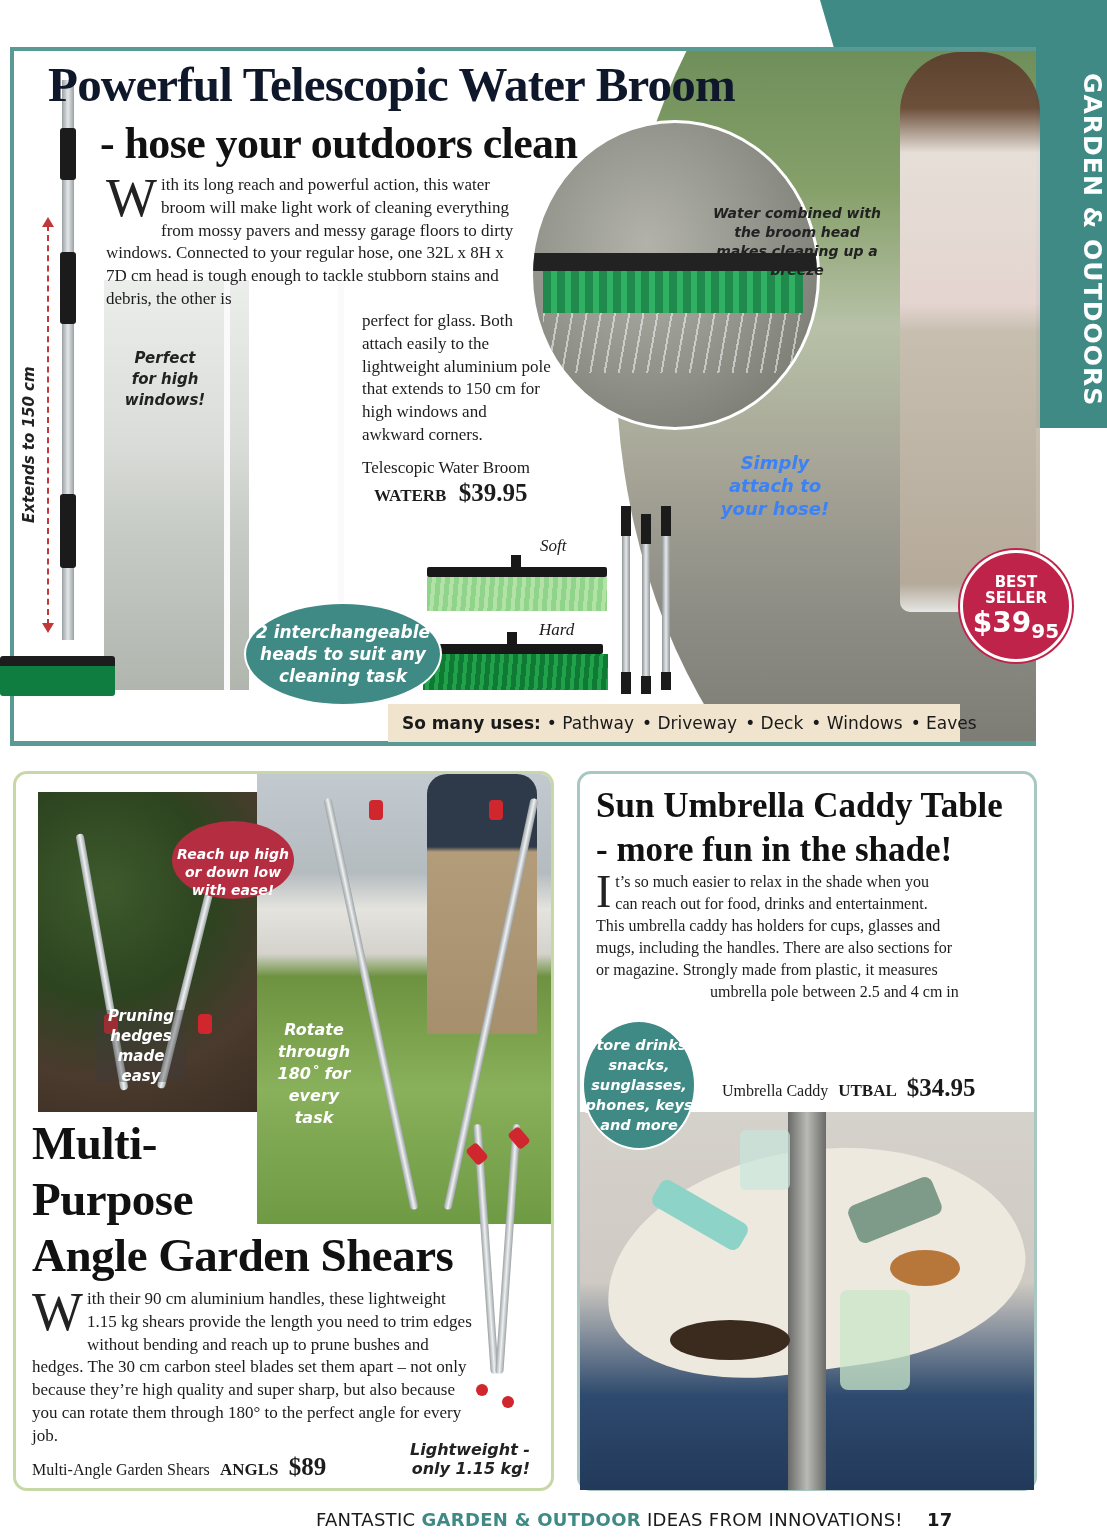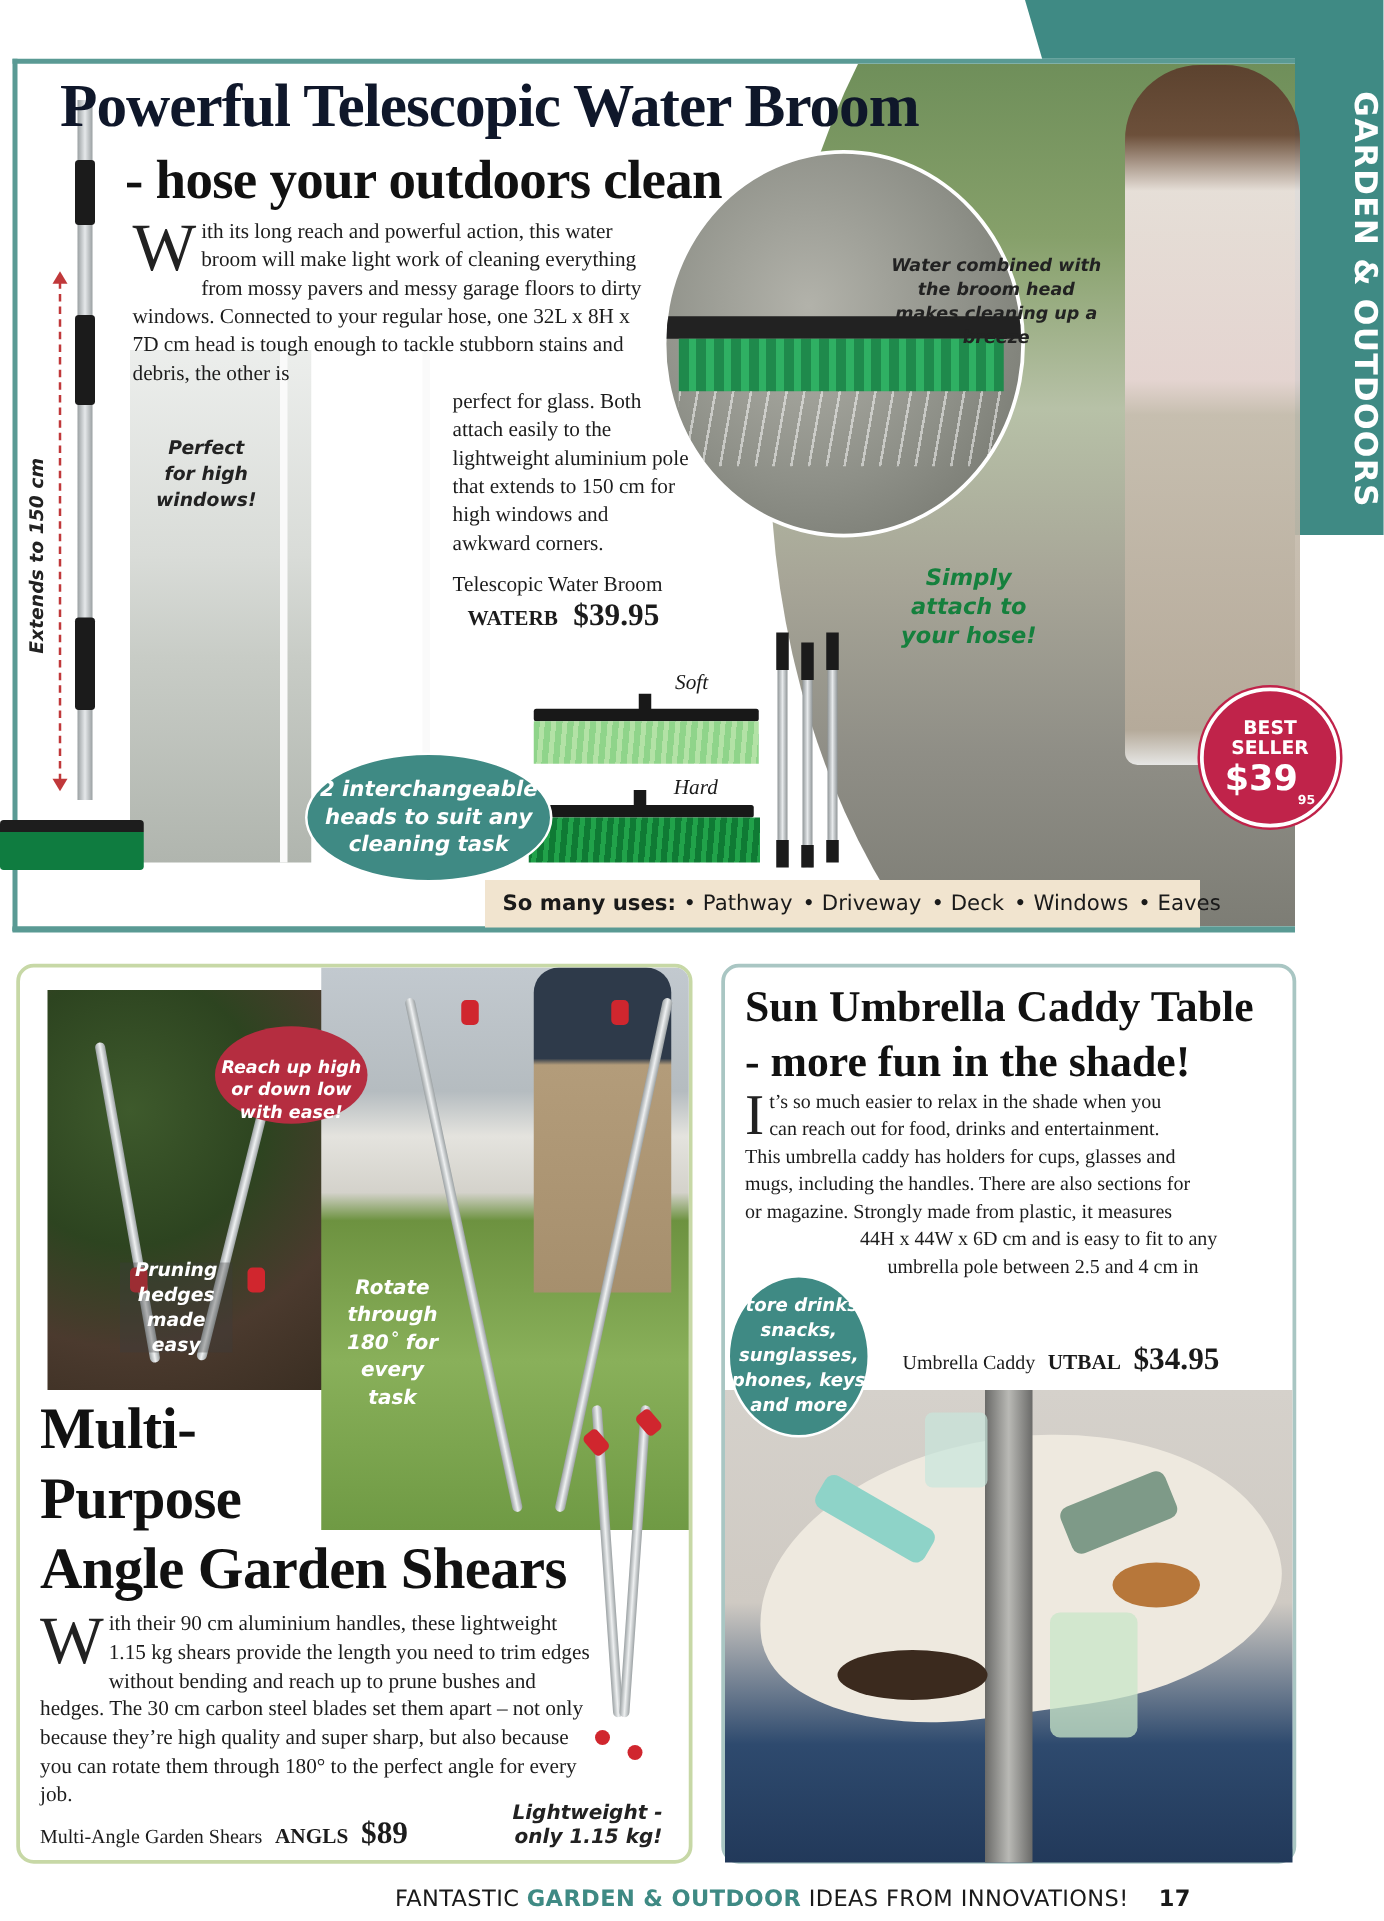--- a/index.html
+++ b/index.html
@@ -76,21 +76,21 @@
 
   .uses-bar { position: absolute; left: 388px; top: 704px; width: 572px; height: 38px; background: #f1e4cf; display: flex; align-items: center; padding-left: 14px;
     font-family: "DejaVu Sans", sans-serif; font-size: 17px; color: #1a1a1a; white-space: nowrap; }
   .uses-bar b { margin-right: 6px; }
   .uses-bar .use { margin-right: 8px; }
 
   .best-seller { position: absolute; left: 960px; top: 550px; width: 112px; height: 112px; border-radius: 50%; background: #c0234a; border: 3px solid #fff; box-shadow: 0 0 0 2px #c0234a;
     display: flex; flex-direction: column; align-items: center; justify-content: center; color: #fff; font-family: "DejaVu Sans", sans-serif; font-weight: bold; }
   .best-seller .l1 { font-size: 15px; line-height: 16px; }
   .best-seller .price { font-size: 28px; line-height: 30px; margin-top: 2px; }
-  .best-seller .price sup { font-size: 10px; vertical-align: top; position: relative; top: 18px; }
+  .best-seller .price sup { font-size: 20px; vertical-align: top; position: relative; top: 8px; }
 
   
   .sec2 { position: absolute; left: 13px; top: 771px; width: 541px; height: 720px; border: 3px solid #c7d8a6; border-radius: 14px; background: #fff; overflow: hidden; }
   .hedge-photo { position: absolute; left: 22px; top: 18px; width: 220px; height: 320px; background: radial-gradient(circle at 30% 30%, #3e5a2c 0%, #2d4420 40%, #4b3a2e 70%, #3a2e22 100%); }
   .garden-photo { position: absolute; left: 241px; top: 0; width: 300px; height: 450px;
     background: linear-gradient(180deg, #c2c9cf 0%, #b5bcc0 22%, #e4e3de 30%, #d4d2cb 40%, #6d9240 45%, #89b05a 70%, #6f9a44 100%); }
   .legs { position: absolute; left: 410px; top: 0; width: 110px; height: 260px; background: linear-gradient(180deg, #2e3a4a 0%, #2e3a4a 28%, #b39c7a 30%, #a68f6d 100%); border-radius: 20px 20px 0 0; }
   .shear-handle { position: absolute; background: linear-gradient(90deg, #9ca2a4, #eef0f1, #9ca2a4); width: 8px; border-radius: 4px; }
   .red-grip { position: absolute; width: 14px; height: 20px; background: #d0262e; border-radius: 4px; }
 
@@ -193,21 +193,21 @@
   <div class="g" style="left:29px;top:180px;height:18px;"></div>
   <div class="p" style="left:50px;top:22px;height:170px;"></div>
   <div class="g" style="left:49px;top:10px;height:30px;"></div>
   <div class="g" style="left:49px;top:176px;height:18px;"></div>
 </div>
 
 <div class="teal-oval">
   <span>2 interchangeable heads to suit any cleaning task</span>
 </div>
 
-<div class="callout-it" style="position:absolute;left:716px;top:451px;width:118px;color:#15803d;font-size:18px;line-height:23px;">Simply attach to your hose!</div>
+<div class="callout-it" style="position:absolute;left:716px;top:451px;width:118px;color:#3b82f6;font-size:18px;line-height:23px;">Simply attach to your hose!</div>
 
 <div class="uses-bar">
   <b>So many uses:</b>
   <span class="use">• Pathway</span>
   <span class="use">• Driveway</span>
   <span class="use">• Deck</span>
   <span class="use">• Windows</span>
   <span class="use">• Eaves</span>
 </div>
 
@@ -274,21 +274,20 @@
   <div>- more fun in the shade!</div>
 </div>
 
 <div class="body-text b3">
   <span class="dropcap">I</span>
   <span>t’s so much easier to relax in the shade when you</span><br>
   <span>can reach out for food, drinks and entertainment.</span><br>
   <span class="b3-ind">This umbrella caddy has holders for cups, glasses and</span>
   <span class="b3-ind">mugs, including the handles. There are also sections for</span>
   <span class="b3-ind">or magazine. Strongly made from plastic, it measures</span>
-  <span class="b3-ind" style="padding-left:92px;">44H x 44W x 6D cm and is easy to fit to any</span>
   <span class="b3-ind" style="padding-left:114px;">umbrella pole between 2.5 and 4 cm in</span>
 </div>
 
 <div class="caddy-price">
   <span class="item-name" style="font-size:16px;">Umbrella Caddy</span>
   <span class="item-code" style="margin-left:6px;">UTBAL</span>
   <span class="item-price" style="margin-left:6px;">$34.95</span>
 </div>
 
 <div class="caddy-photo"></div>

